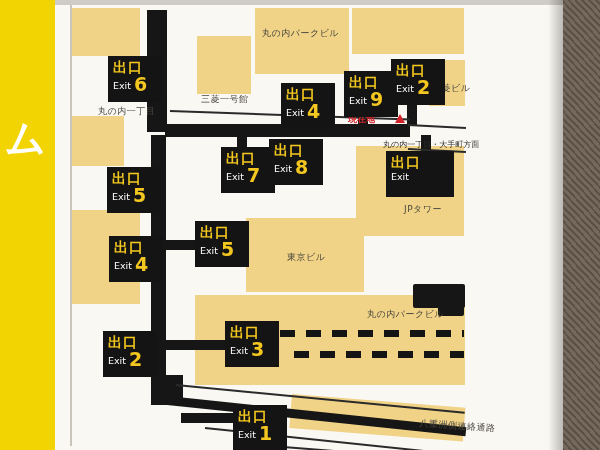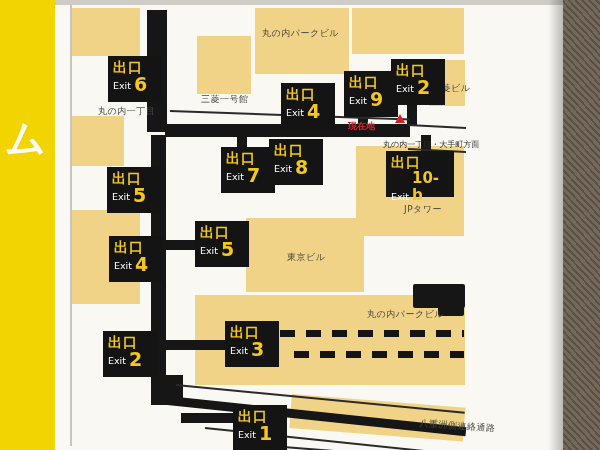--- a/index.html
+++ b/index.html
@@ -126,21 +126,20 @@
     <div class="ek">出口</div>
     <div class="er">
         <span class="el">Exit</span>
         <span class="en">8</span>
       </div>
   </div>
   <div class="exit-sign wide" style="left:386px;top:151px">
     <div class="ek">出口</div>
     <div class="er">
         <span class="el">Exit</span>
-        <span class="en">10-b</span>
       </div>
   </div>
   <div class="exit-sign" style="left:107px;top:167px">
     <div class="ek">出口</div>
     <div class="er">
         <span class="el">Exit</span>
         <span class="en">5</span>
       </div>
   </div>
   <div class="exit-sign" style="left:195px;top:221px">
@@ -181,21 +180,21 @@
 
   <div class="bldg-label" style="left:262px;top:27px">丸の内パークビル</div>
   <div class="bldg-label" style="left:98px;top:105px">丸の内一丁目</div>
   <div class="bldg-label" style="left:201px;top:93px">三菱一号館</div>
   <div class="bldg-label" style="left:432px;top:82px">三菱ビル</div>
   <div class="bldg-label" style="left:404px;top:203px">JPタワー</div>
   <div class="bldg-label" style="left:287px;top:251px">東京ビル</div>
   <div class="bldg-label" style="left:367px;top:308px">丸の内パークビル</div>
   <div class="bldg-label tilt" style="left:420px;top:417px;transform:rotate(4deg)">八重洲側連絡通路</div>
 
-  <div class="loc-label" style="left:348px;top:120px">現在地</div>
+  <div class="loc-label" style="left:348px;top:113px">現在地</div>
   <div class="red-tri" style="left:395px;top:114px"></div>
   <div class="dir-label" style="left:383px;top:139px">丸の内一丁目・大手町方面</div>
 
   <div class="ystrip">
     <div class="glyph">ム</div>
   </div>
   <div class="poster-shadow"></div>
   <div class="wall"></div>
 
 </div>

